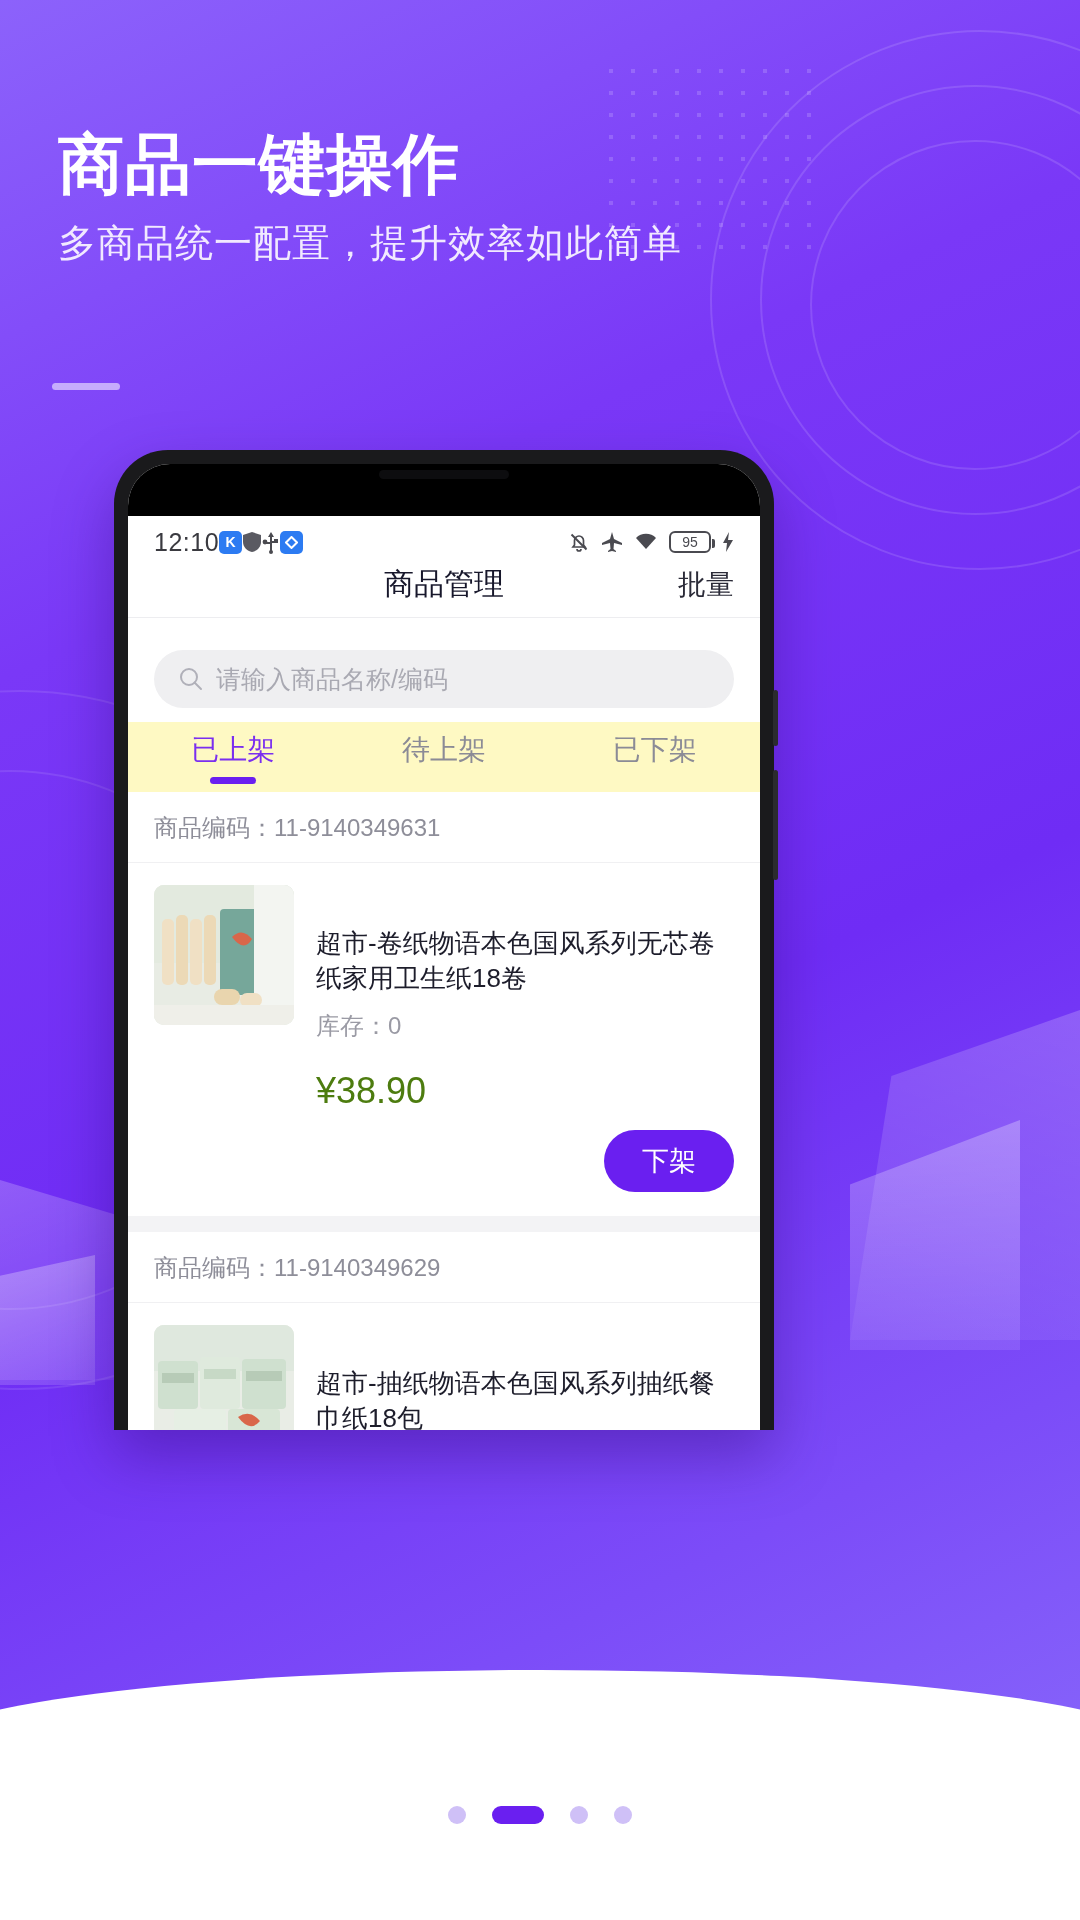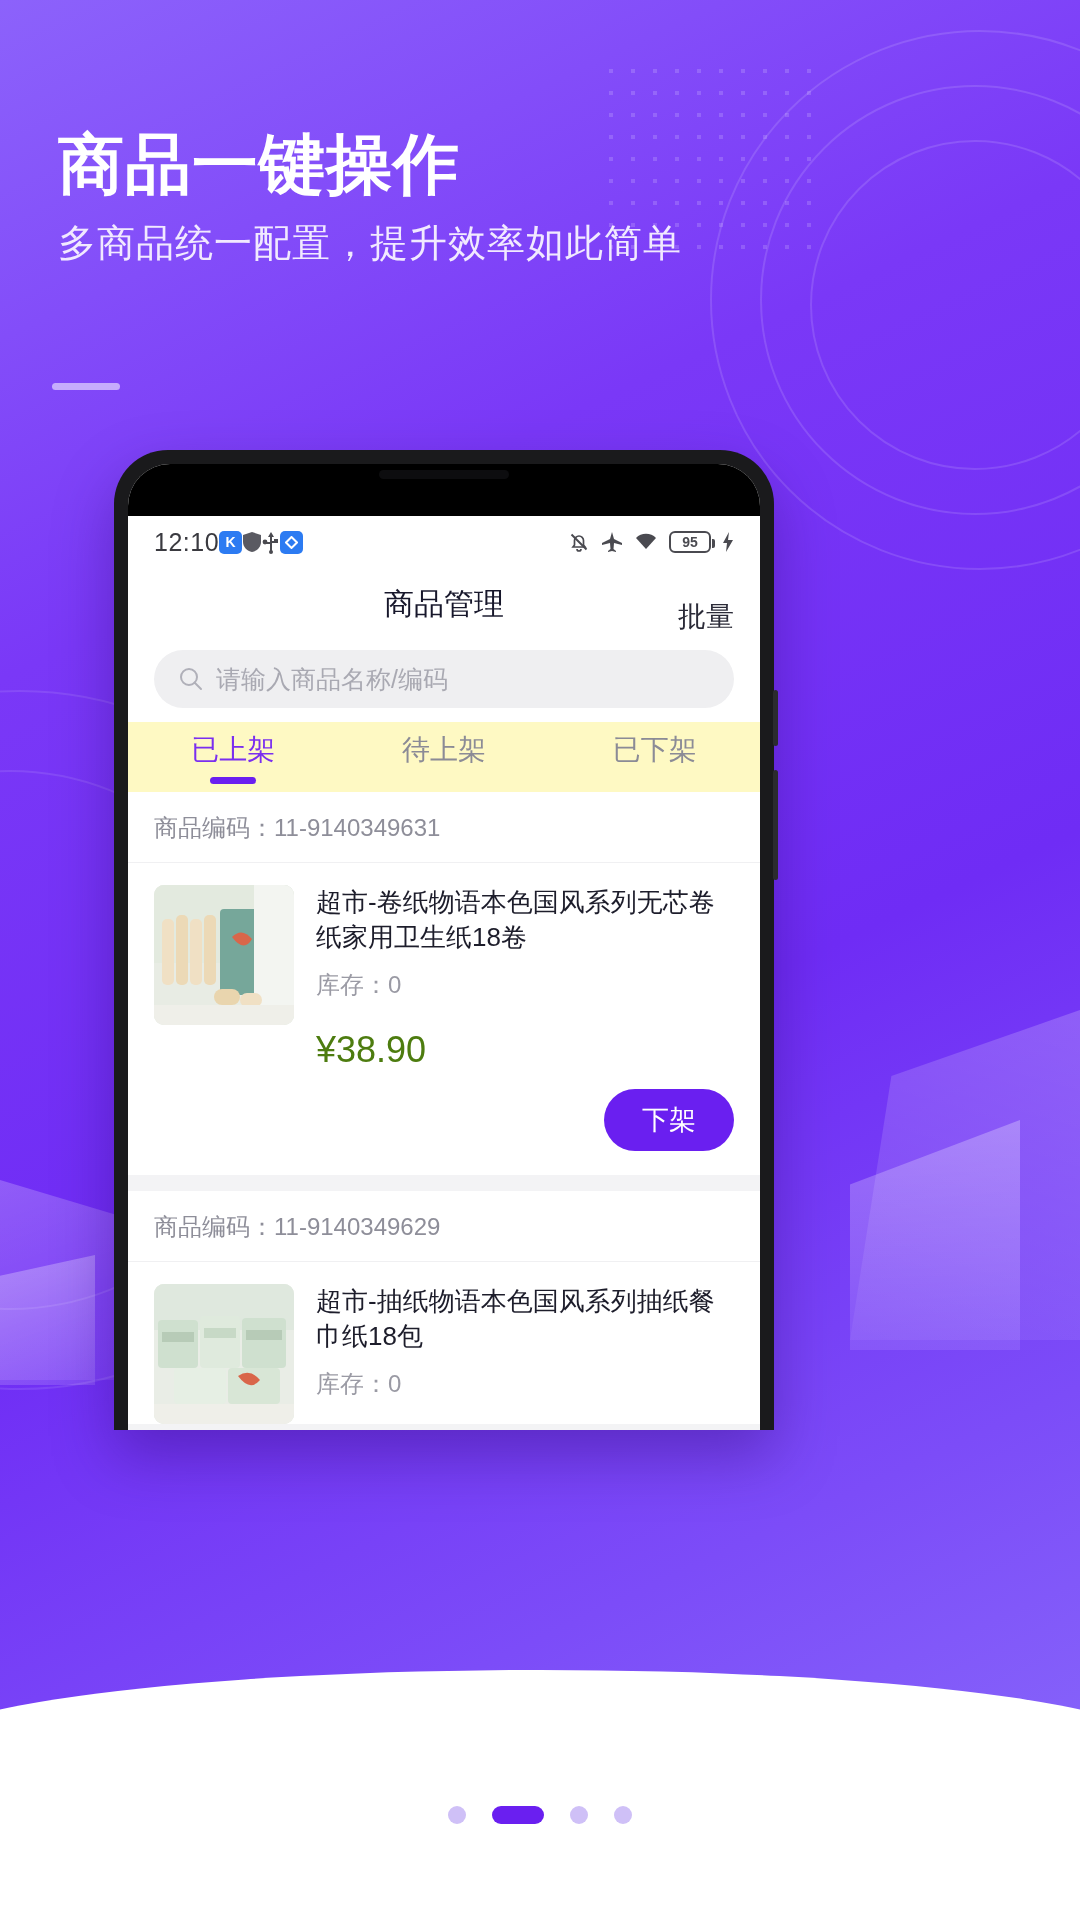--- a/index.html
+++ b/index.html
@@ -99,31 +99,31 @@
   .sicon { display:inline-flex; align-items:center; justify-content:center; }
   .badge-sq {
     width:23px; height:23px; border-radius:5px; background:#2c7bf2;
     color:#fff; font-size:14px; font-weight:700;
     display:flex; align-items:center; justify-content:center;
   }
   #status-right { display:flex; align-items:center; gap:11px; }
   #battery {
     display:flex; align-items:center; justify-content:center;
     width:42px; height:22px; border:2.5px solid #4a4a50; border-radius:6px;
-    font-size:14px; font-weight:700; color:#4a4a50; position:relative;
+    font-size:14px; font-weight:400; color:#4a4a50; position:relative;
   }
   #battery::after {
     content:""; position:absolute; right:-6px; top:6px; width:3px; height:9px;
     background:#4a4a50; border-radius:0 2px 2px 0;
   }
 
   
   #app-header {
-    position:absolute; left:0; top:120px; width:100%; height:66px;
-    display:flex; align-items:flex-start; justify-content:center;
+    position:absolute; left:0; top:88px; width:100%; height:66px;
+    display:flex; align-items:center; justify-content:center;
     background:#fff; border-bottom:1px solid #ededf0;
   }
   #app-title { font-size:30px; color:#17172b; font-weight:500; }
   #batch-button {
     position:absolute; right:26px; top:50%; transform:translateY(-50%);
     font-size:28px; color:#2b2b38;
   }
 
   
   #search-wrap {
@@ -163,21 +163,21 @@
     border-bottom:1px solid #f0f0f2;
   }
   .card-body { display:flex; padding:22px 26px 0 26px; gap:22px; }
   .thumb {
     width:140px; height:140px; border-radius:10px; flex:none;
     overflow:hidden; position:relative; background:#dfe7e0;
   }
   .thumb svg { display:block; width:100%; height:100%; }
   .card-info { flex:1; min-width:0; }
   .prod-title {
-    font-size:26px; color:#1d1d2b; line-height:1.35;
+    font-size:26px; color:#1d1d2b; line-height:1.35;margin-top:41px;
   }
   .prod-stock { margin-top:14px; font-size:24px; color:#9a9aa4; }
   .prod-price {
     margin-top:28px; font-size:36px; color:#4d7c0f; font-weight:500;
   }
   .card-actions {
     display:flex; justify-content:flex-end; padding:18px 26px 24px 26px;
   }
   .action-button {
     min-width:130px; height:62px; border-radius:31px;

